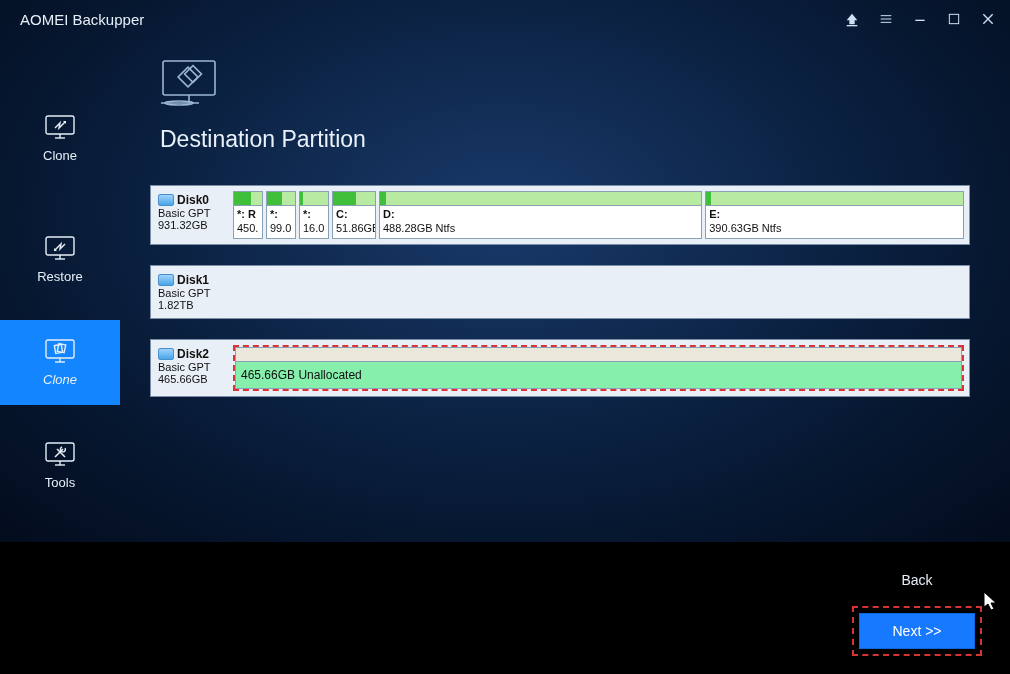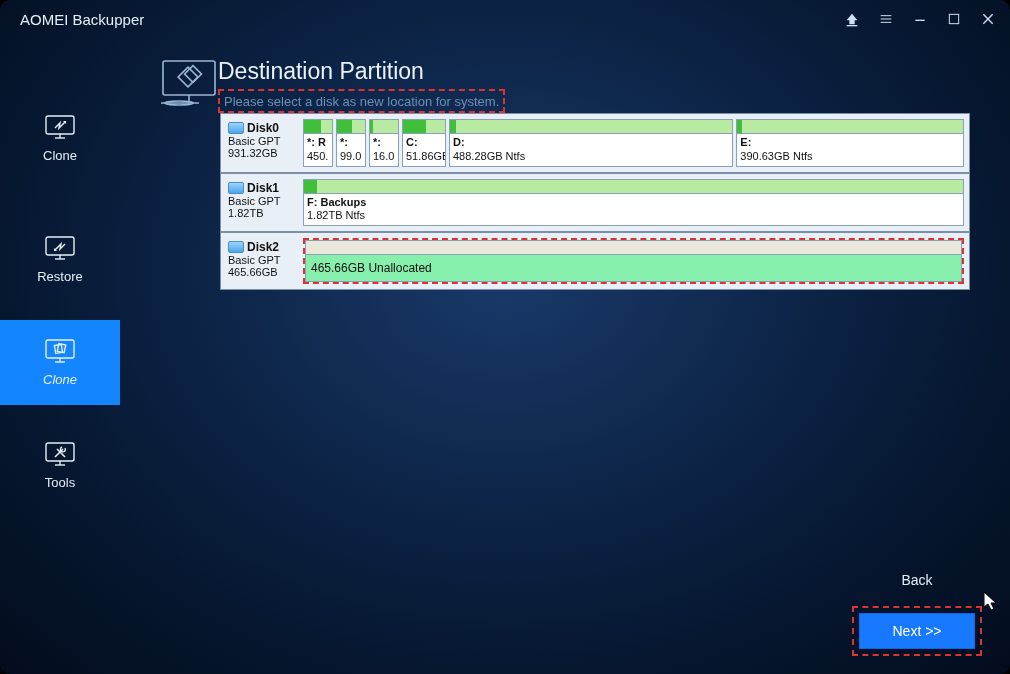--- a/index.html
+++ b/index.html
@@ -5,24 +5,23 @@
   * { box-sizing: border-box; margin: 0; padding: 0; }
   body {
     font-family: "Segoe UI", Tahoma, sans-serif;
     background: #000;
     width: 1010px;
     height: 674px;
     overflow: hidden;
   }
   .app-window {
     width: 1010px;
-    height: 674px;
+    height: 542px;
     background: radial-gradient(ellipse at 50% 40%, #1a3a6b 0%, #0d2548 40%, #061730 70%, #030c1d 100%);
     position: relative;
-    border-radius: 10px;
   }
   
   .titlebar {
     height: 38px;
     display: flex;
     align-items: center;
     padding: 0 6px 0 20px;
     color: #e6eef7;
     font-size: 15px;
   }
@@ -68,21 +67,24 @@
   .side-gap { height: 18px; }
   .main {
     flex: 1;
     padding: 20px 30px 0 30px;
     position: relative;
   }
   
   .page-header {
     display: flex;
     align-items: flex-start;
+    gap: 20px;
+    margin-bottom: 28px;
     margin-left: 10px;
+    flex-direction: column;
   }
   .hdr-icon {
     width: 58px;
     display:flex; flex-direction:column; align-items:center;
     color:#cfe0f2;
   }
   .hdr-text h1 {
     color: #e9f1fa;
     font-weight: 400;
     font-size: 23px;
@@ -92,22 +94,21 @@
     display: inline-block;
     border: 2px dashed #d93434;
     padding: 1px 4px;
   }
   .hdr-subtitle {
     color: #6f8fb5;
     font-size: 13px;
   }
   
   .disk-list {
-    display:flex; flex-direction:column; 
-    margin-left: 70px;
+    display:flex; flex-direction:column; gap: 20px;
     margin-right: 10px;
   }
   .disk-panel {
     background: #e9eff6;
     border: 1px solid #7b8fa6;
     display:flex;
     padding: 5px;
     gap: 5px;
   }
   .disk-meta {
@@ -309,23 +310,20 @@
             <rect x="2" y="3" width="52" height="34" rx="2"></rect>
             <line x="18" y1="45" x2="38" y2="45"></line>
             <line x1="28" y1="37" x2="28" y2="45"></line>
             <ellipse cx="18" cy="45" rx="14" ry="2"></ellipse>
             <rect x="20" y="12" width="14" height="14" transform="rotate(45 27 19)"></rect>
             <rect x="26" y="10" width="12" height="12" transform="rotate(45 32 16)"></rect>
           </svg>
         </div>
         <div class="hdr-text">
           <h1>Destination Partition</h1>
-          <span class="hdr-subtitle-wrap">
-            <span class="hdr-subtitle">Please select a disk as new location for system.</span>
-          </span>
         </div>
       </div>
 
       <div class="disk-list">
 
         <div class="disk-panel">
           <div class="disk-meta">
             <div class="disk-icon-row">
                 <span class="disk-icon"></span>
                 <span>Disk0</span>
@@ -374,28 +372,20 @@
         </div>
 
         <div class="disk-panel">
           <div class="disk-meta">
             <div class="disk-icon-row">
                 <span class="disk-icon"></span>
                 <span>Disk1</span>
               </div>
             <div>Basic GPT</div>
             <div>1.82TB</div>
-          </div>
-          <div class="parts-row">
-            <div class="part" style="flex:1">
-              <div class="bar">
-                  <div class="fill" style="width:2%"></div>
-                </div>
-              <div class="lbl"><b>F: Backups</b><br><span>1.82TB Ntfs</span></div>
-            </div>
           </div>
         </div>
 
         <div class="disk-panel selected">
           <div class="disk-meta">
             <div class="disk-icon-row">
                 <span class="disk-icon"></span>
                 <span>Disk2</span>
               </div>
             <div>Basic GPT</div>

